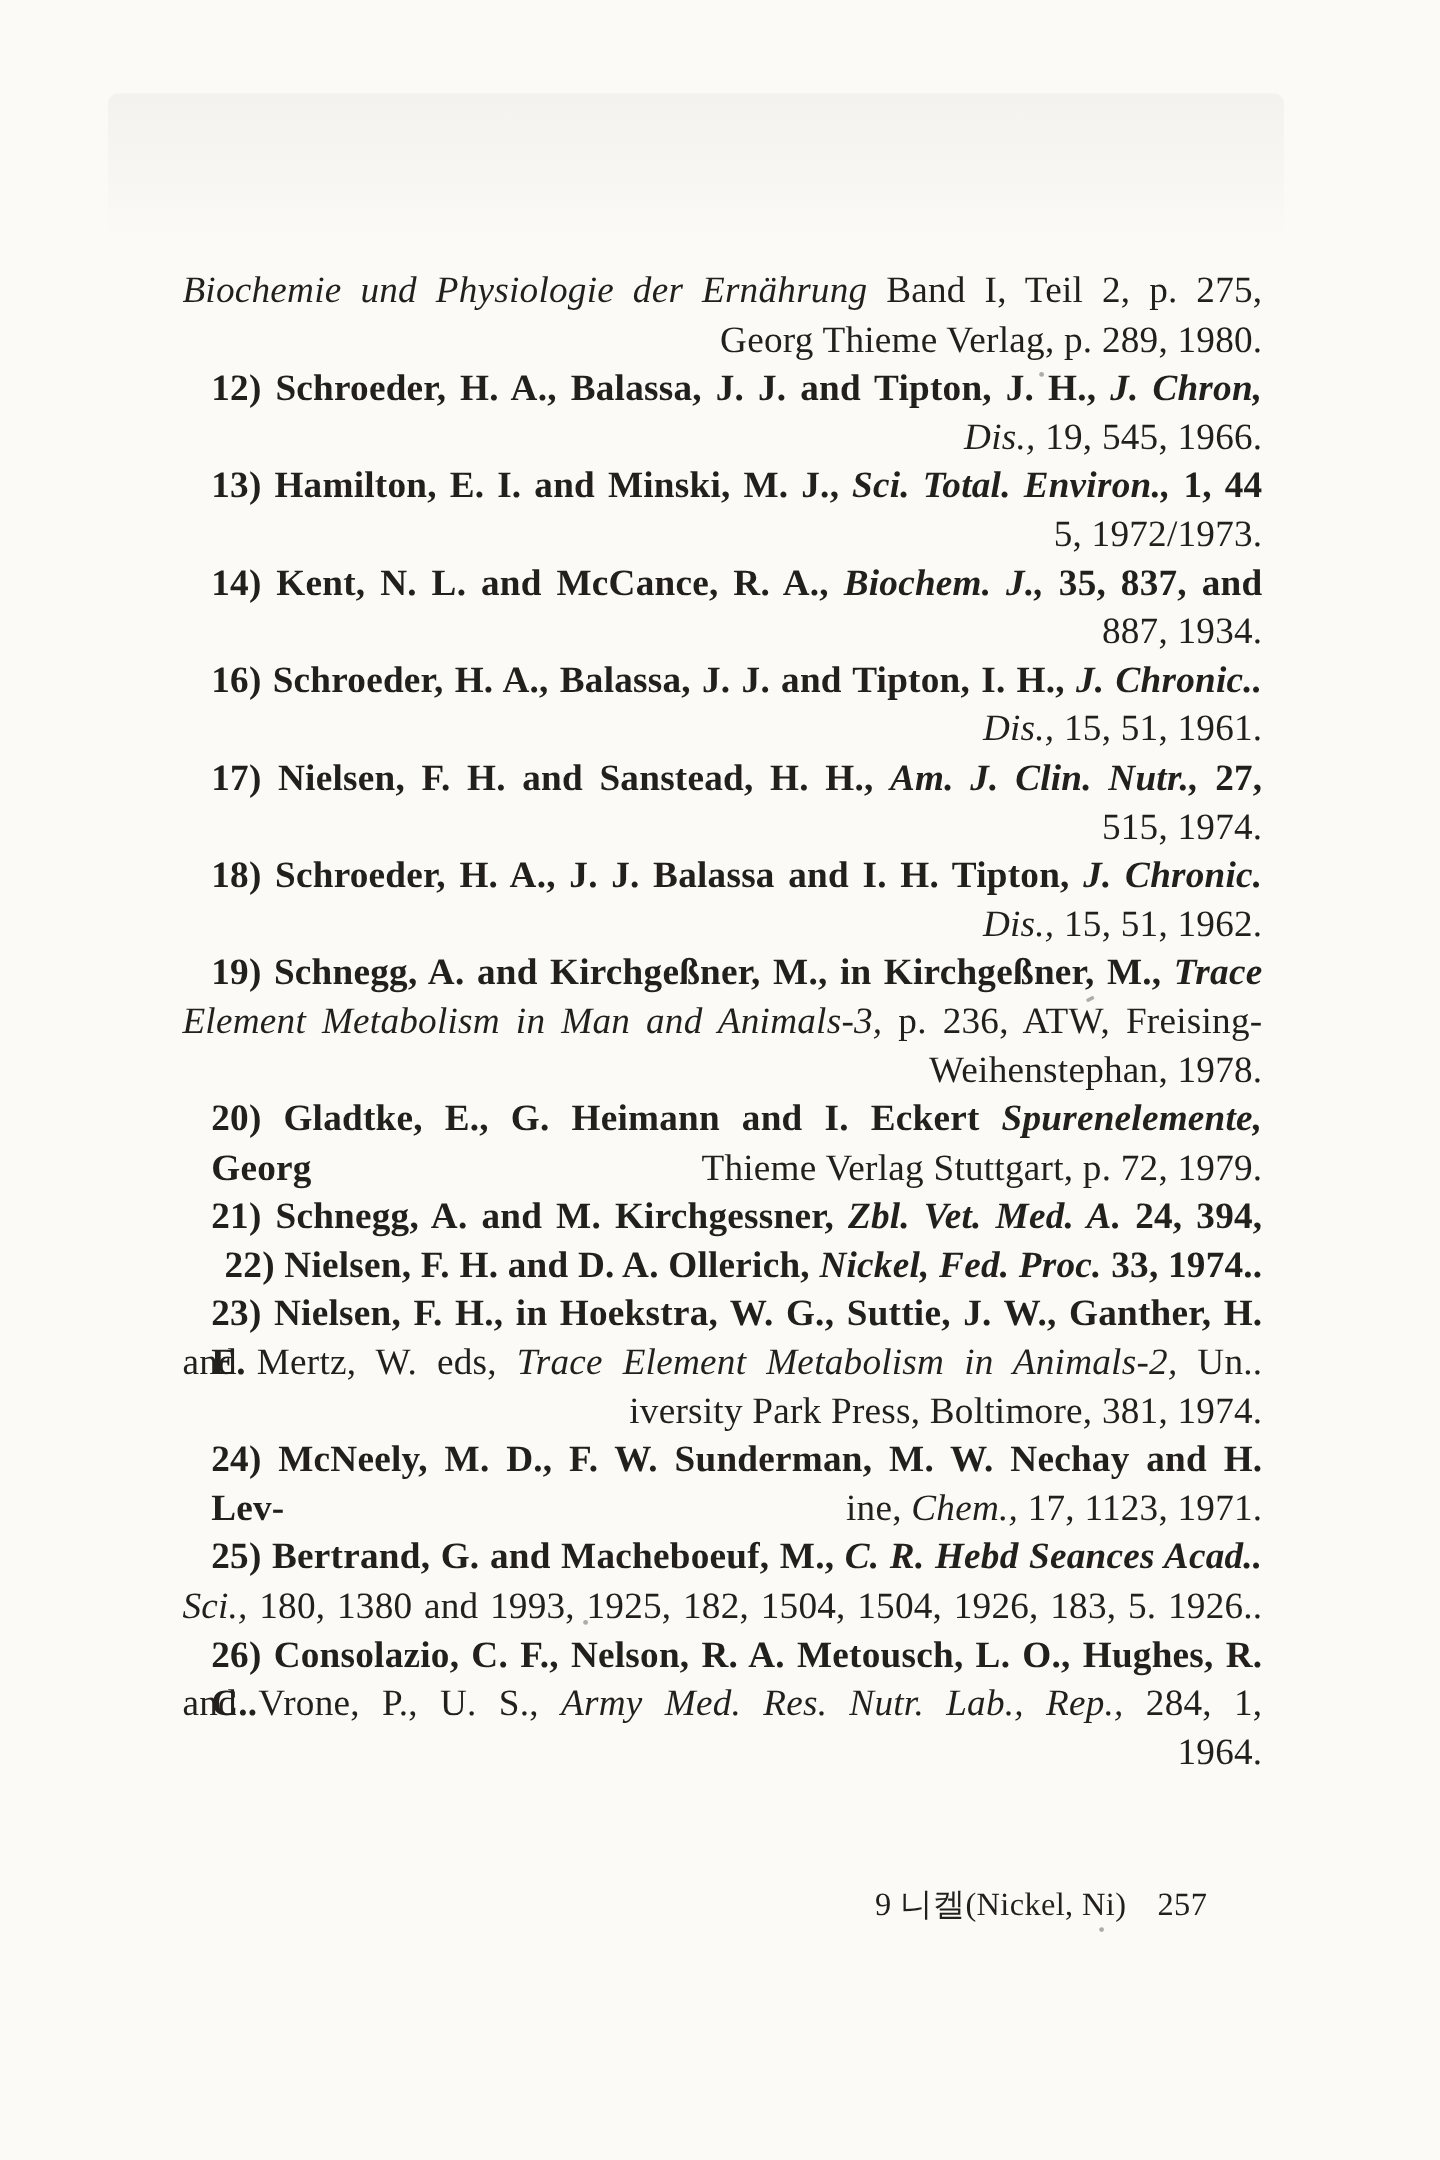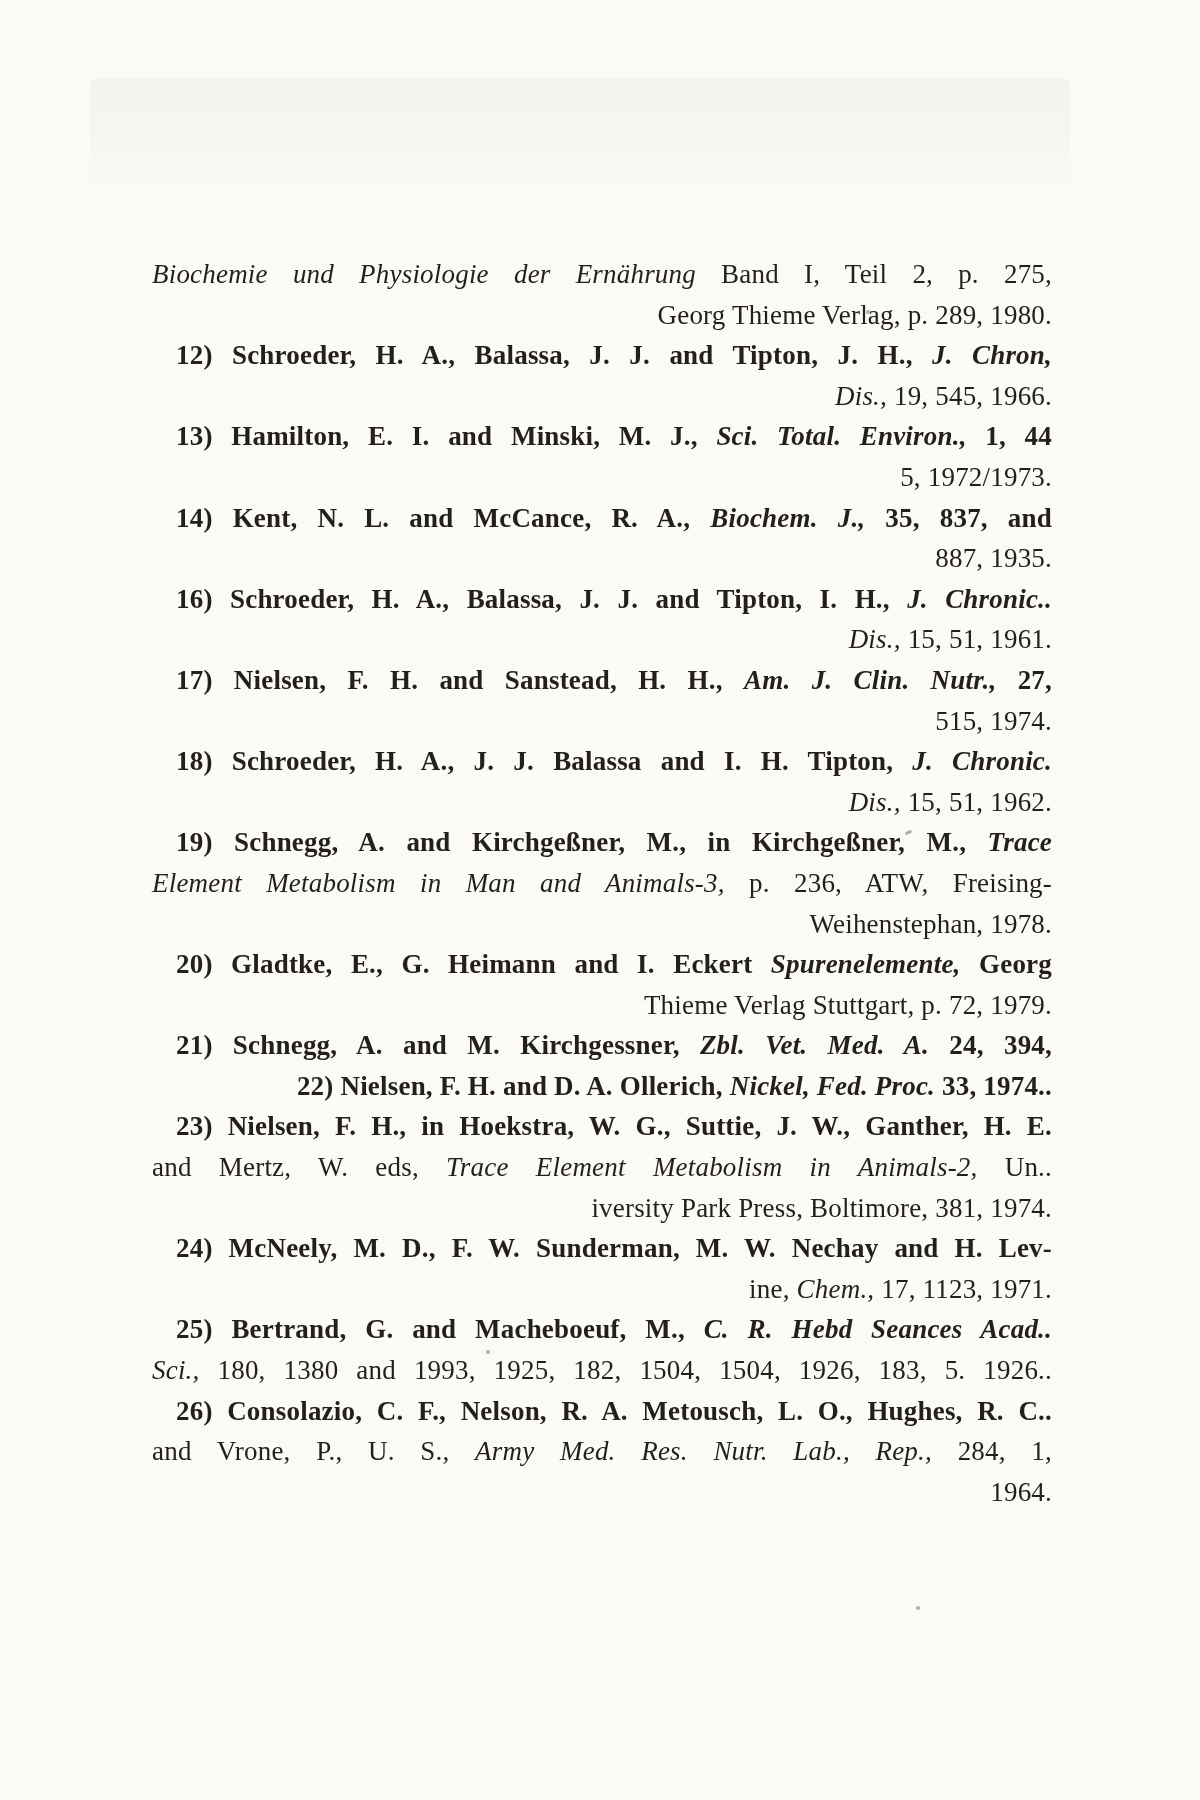--- a/index.html
+++ b/index.html
@@ -25,24 +25,23 @@
     height: 120px;
     background: linear-gradient(180deg, rgba(120,118,112,0.06) 0%, rgba(120,118,112,0.03) 55%, rgba(120,118,112,0) 100%);
     border-radius: 8px;
     pointer-events: none;
   }
   .textblock {
     position: absolute;
     top: 222px;
     left: 152px;
     width: 900px;
-    font-size: 27px;
+    font-size: 31px;
     line-height: 40.6px;
     letter-spacing: 0.2px;
-    margin-top: 32px;
   }
   .line {
     height: 40.6px;
     white-space: normal;
     text-align: right;
   }
   .line.justify {
     text-align: justify;
     text-align-last: justify;
   }
@@ -85,21 +84,21 @@
   <div class="scan-shade"></div>
 
   <div class="textblock" id="textblock">
       <div class="line justify"><span class="seg-italic">Biochemie und Physiologie der Ernährung</span><span> Band I, Teil 2, p. 275,</span></div>
       <div class="line"><span>Georg Thieme Verlag, p. 289, 1980.</span></div>
       <div class="line justify indent"><span>12) Schroeder, H. A., Balassa, J. J. and Tipton, J. H., </span><span class="seg-italic">J. Chron,</span></div>
       <div class="line"><span class="seg-italic">Dis.,</span><span> 19, 545, 1966.</span></div>
       <div class="line justify indent"><span>13) Hamilton, E. I. and Minski, M. J., </span><span class="seg-italic">Sci. Total. Environ.,</span><span> 1, 44</span></div>
       <div class="line"><span>5, 1972/1973.</span></div>
       <div class="line justify indent"><span>14) Kent, N. L. and McCance, R. A., </span><span class="seg-italic">Biochem. J.,</span><span> 35, 837, and</span></div>
-      <div class="line"><span>887, 1935.</span></div>
+      <div class="line"><span>887, 1934.</span></div>
       <div class="line justify indent"><span>16) Schroeder, H. A., Balassa, J. J. and Tipton, I. H., </span><span class="seg-italic">J. Chronic..</span></div>
       <div class="line"><span class="seg-italic">Dis.,</span><span> 15, 51, 1961.</span></div>
       <div class="line justify indent"><span>17) Nielsen, F. H. and Sanstead, H. H., </span><span class="seg-italic">Am. J. Clin. Nutr.,</span><span> 27,</span></div>
       <div class="line"><span>515, 1974.</span></div>
       <div class="line justify indent"><span>18) Schroeder, H. A., J. J. Balassa and I. H. Tipton, </span><span class="seg-italic">J. Chronic.</span></div>
       <div class="line"><span class="seg-italic">Dis.,</span><span> 15, 51, 1962.</span></div>
       <div class="line justify indent"><span>19) Schnegg, A. and Kirchgeßner, M., in Kirchgeßner, M., </span><span class="seg-italic">Trace</span></div>
       <div class="line justify"><span class="seg-italic">Element Metabolism in Man and Animals-3,</span><span> p. 236, ATW, Freising-</span></div>
       <div class="line"><span>Weihenstephan, 1978.</span></div>
       <div class="line justify indent"><span>20) Gladtke, E., G. Heimann and I. Eckert </span><span class="seg-italic">Spurenelemente,</span><span> Georg</span></div>
@@ -111,18 +110,21 @@
       <div class="line"><span>iversity Park Press, Boltimore, 381, 1974.</span></div>
       <div class="line justify indent"><span>24) McNeely, M. D., F. W. Sunderman, M. W. Nechay and H. Lev-</span></div>
       <div class="line"><span>ine, </span><span class="seg-italic">Chem.,</span><span> 17, 1123, 1971.</span></div>
       <div class="line justify indent"><span>25) Bertrand, G. and Macheboeuf, M., </span><span class="seg-italic">C. R. Hebd Seances Acad..</span></div>
       <div class="line justify"><span class="seg-italic">Sci.,</span><span> 180, 1380 and 1993, 1925, 182, 1504, 1504, 1926, 183, 5. 1926..</span></div>
       <div class="line justify indent"><span>26) Consolazio, C. F., Nelson, R. A. Metousch, L. O., Hughes, R. C..</span></div>
       <div class="line justify"><span>and Vrone, P., U. S., </span><span class="seg-italic">Army Med. Res. Nutr. Lab., Rep.,</span><span> 284, 1,</span></div>
       <div class="line"><span>1964.</span></div>
     </div>
 
+  <div class="footer">
+    <span>9 니켈(Nickel, Ni)</span><span class="pgnum">257</span>
+  </div>
 
   <div class="speck s1"></div>
   <div class="speck s2"></div>
   <div class="speck s3"></div>
   <div class="speck s4"></div>
 </div>
 
 </body></html>

